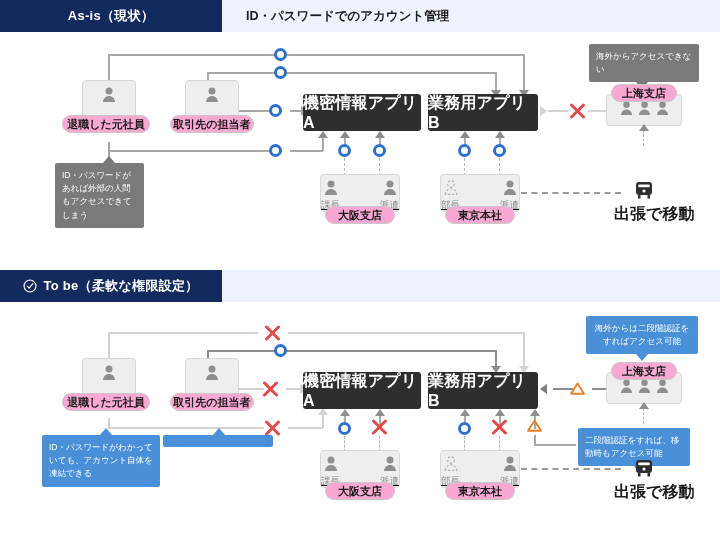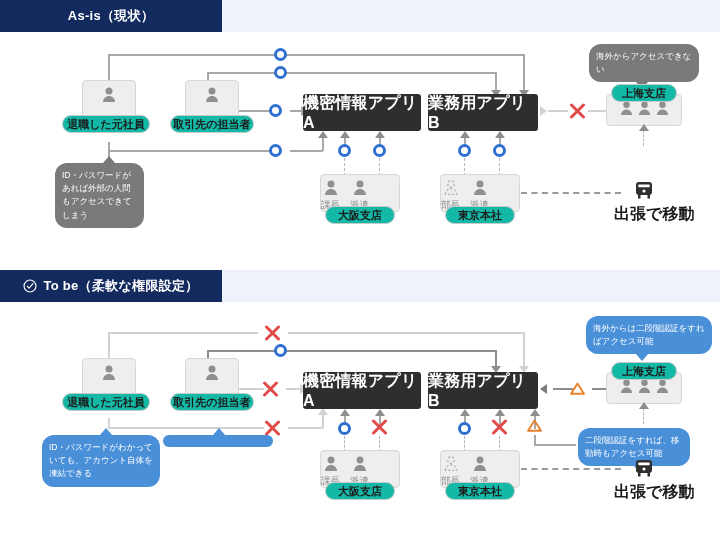--- a/index.html
+++ b/index.html
@@ -32,53 +32,53 @@
 
   
   .pcard{
     position:absolute;background:#eeeeee;border:1px solid #d8d8d8;border-radius:4px;
     display:flex;flex-direction:column;align-items:center;justify-content:flex-start;
     box-sizing:border-box;
   }
   .pcard .pico{margin-top:6px;}
   .pcard .prole{font-size:9.5px;color:#8a8a8a;margin-top:14px;line-height:1;}
   .nameplate{
-    position:absolute;background:#14b8a6;border:1px solid #c9c9c9;border-radius:9px;
+    position:absolute;background:#f9a8d4;border:1px solid #c9c9c9;border-radius:9px;
     font-size:11px;font-weight:bold;color:#1b1b1b;
     display:flex;align-items:center;justify-content:center;
     box-sizing:border-box;white-space:nowrap;
   }
 
   
   .gcard{
     position:absolute;background:#eeeeee;border:1px solid #d8d8d8;border-radius:4px;
     display:flex;align-items:center;justify-content:center;gap:5px;
     box-sizing:border-box;
   }
   .gcard2{
     position:absolute;background:#eeeeee;border:1px solid #d8d8d8;border-radius:4px;
-    display:flex;align-items:flex-start;justify-content:flex-start;gap:10px;
-    box-sizing:border-box;padding-top:5px;
+    display:flex;align-items:flex-start;justify-content:space-between;gap:10px;
+    box-sizing:border-box;padding-top:5px;text-decoration:underline;
   }
   .gperson{display:flex;flex-direction:column;align-items:center;}
   .gperson .prole{font-size:9.5px;color:#8a8a8a;margin-top:1px;line-height:1;}
 
   
   .appbox{
     position:absolute;background:#2e2e2e;border-radius:3px;
     color:#fff;font-size:16px;font-weight:bold;
     display:flex;align-items:center;justify-content:center;
     box-sizing:border-box;letter-spacing:.2px;
   }
 
   
   .callout{
     position:absolute;box-sizing:border-box;
     color:#fff;font-size:8.5px;line-height:1.55;
-    padding:6px 7px;border-radius:12px;
+    padding:6px 7px;border-radius:2px;
   }
   .callout.gray{background:#7a7a7a;}
   .callout.blue{background:#4a90d9;}
   .callout .tail{position:absolute;width:0;height:0;}
   .tail.up{border-left:6px solid transparent;border-right:6px solid transparent;}
   .tail.down{border-left:6px solid transparent;border-right:6px solid transparent;}
 
   
   .ln{position:absolute;background:#a8a8a8;}
   .ln.h{height:1.6px;}
@@ -106,20 +106,21 @@
 </style>
 </head>
 <body>
 
 <div class="page">
 
   <div class="banner" style="top:0px;">
     <div class="tag">
       <span>As-is（現状）</span>
     </div>
+    <div class="sub">ID・パスワードでのアカウント管理</div>
   </div>
 
   <div class="canvas" style="top:32px;height:238px;">
 
     <div class="ln v" style="left:108px;top:22px;height:52px;"></div>
     <div class="ln h" style="left:108px;top:22px;width:416px;"></div>
     <div class="ln v" style="left:523px;top:22px;height:38px;"></div>
     <div class="arrowhead ah-down" style="left:519px;top:58px;"></div>
     <div class="ocirc" style="left:274px;top:16px;"></div>
 
@@ -445,21 +446,21 @@
       <span><svg width="13" height="14" viewBox="0 0 14 15">
             <circle cx="7" cy="4" r="3.5" fill="#8f8f8f"></circle>
             <path d="M1 15c0-3.3 2.7-6 6-6s6 2.7 6 6z" fill="#8f8f8f"></path>
           </svg></span>
       <span><svg width="13" height="14" viewBox="0 0 14 15">
             <circle cx="7" cy="4" r="3.5" fill="#8f8f8f"></circle>
             <path d="M1 15c0-3.3 2.7-6 6-6s6 2.7 6 6z" fill="#8f8f8f"></path>
           </svg></span>
     </div>
 
-    <div class="callout blue" style="left:586px;top:14px;width:126px;">
+    <div class="callout blue" style="left:586px;top:14px;width:112px;text-align:center;">
       <span>海外からは二段階認証をすればアクセス可能</span>
       <span class="tail down" style="left:50px;bottom:-7px;border-top:7px solid #4a90d9;"></span>
     </div>
 
     <div class="dot-v" style="left:643px;top:106px;height:16px;"></div>
     <div class="arrowhead ah-up" style="left:639px;top:100px;"></div>
 
     <div class="callout blue" style="left:578px;top:126px;width:112px;">
       <span>二段階認証をすれば、移動時もアクセス可能</span>
       <span class="tail down" style="left:56px;bottom:-7px;border-top:7px solid #4a90d9;"></span>

